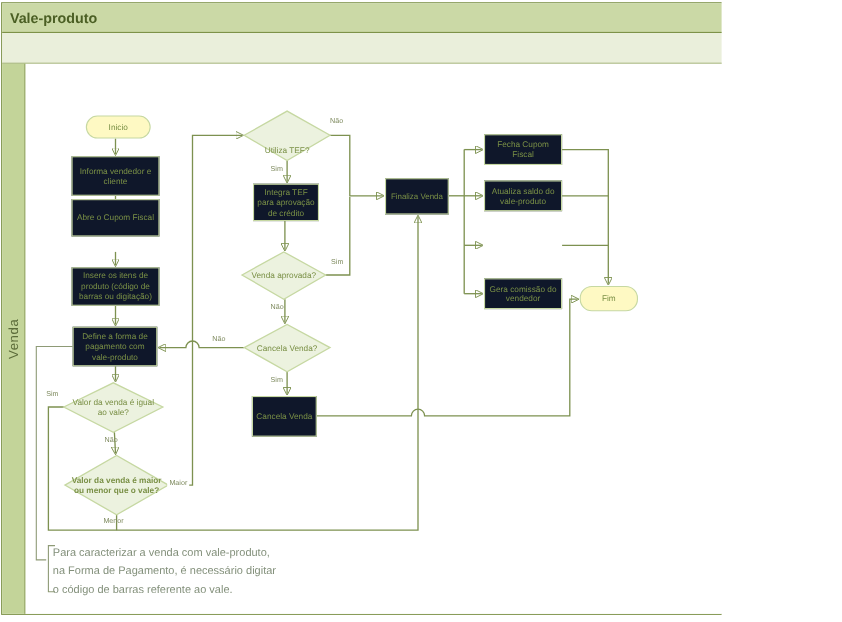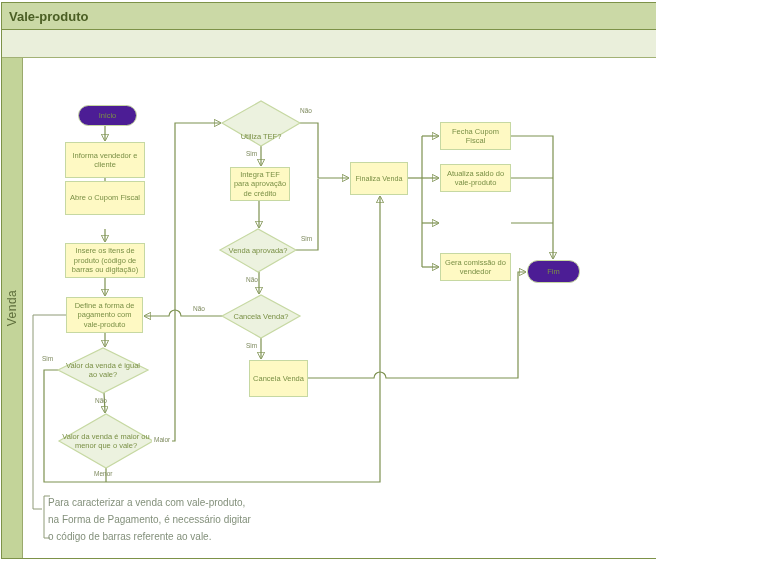--- a/index.html
+++ b/index.html
@@ -18,22 +18,22 @@
   .lane-strip .vlabel{position:absolute;top:50%;left:50%;transform:translate(-50%,-50%) rotate(-90deg);
         font-size:12px;color:#5c6c3a;letter-spacing:0.5px;white-space:nowrap;}
   .lane-body{flex:1;background:#ffffff;}
   
   svg.wires{position:absolute;left:0;top:0;width:765px;height:565px;}
   svg.wires path{fill:none;stroke:#7d9150;stroke-width:1.2;}
   svg.wires path.thin{stroke:#8e9a76;stroke-width:1;}
   svg.wires polygon{fill:#ecf2df;stroke:#c6d8a2;stroke-width:1.2;}
   .proc,.term,.dtext{position:absolute;box-sizing:border-box;display:flex;align-items:center;
         justify-content:center;text-align:center;color:#7a9046;font-size:7.5px;line-height:1.25;}
-  .proc{background:#fef9c3;border:1px solid #c6d8a2;padding:1px 2px;}
-  .term{background:#4c1d95;border:1px solid #c6d8a2;border-radius:11px;}
+  .proc{background:#0f172a;border:1px solid #c6d8a2;padding:1px 2px;}
+  .term{background:#fef9c3;border:1px solid #c6d8a2;border-radius:11px;}
   .dtext{line-height:1.2;}
   .elabel{position:absolute;font-size:6.5px;color:#7e8a5e;white-space:nowrap;}
   .elabel.bg{background:#ffffff;padding:0 2px;}
   .note-text{position:absolute;left:48px;top:494px;width:204px;font-size:10px;line-height:1.7;
         color:#83907b;}
 </style>
 </head>
 <body>
 
 <div class="page">
@@ -91,32 +91,32 @@
     <polygon points="58,370 103,348 148,370 103,393"></polygon>
     <polygon points="59,441 106,414 153,441 106,468"></polygon>
   </svg>
 
   <div class="term" style="left:78px;top:105px;width:59px;height:21px;">Inicio</div>
   <div class="proc" style="left:65px;top:142px;width:80px;height:36px;">Informa vendedor e cliente</div>
   <div class="proc" style="left:65px;top:181px;width:80px;height:34px;">Abre o Cupom Fiscal</div>
   <div class="proc" style="left:65px;top:243px;width:80px;height:35px;">Insere os itens de produto (código de barras ou digitação)</div>
   <div class="proc" style="left:66px;top:297px;width:77px;height:36px;">Define a forma de pagamento com vale-produto</div>
   <div class="proc" style="left:230px;top:167px;width:60px;height:34px;">Integra TEF para aprovação de crédito</div>
-  <div class="proc" style="left:229px;top:360px;width:59px;height:37px;margin-left:20px;">Cancela Venda</div>
+  <div class="proc" style="left:229px;top:360px;width:59px;height:37px;">Cancela Venda</div>
   <div class="proc" style="left:350px;top:162px;width:58px;height:33px;font-size:7.2px;">Finaliza Venda</div>
   <div class="proc" style="left:440px;top:122px;width:71px;height:28px;">Fecha Cupom Fiscal</div>
   <div class="proc" style="left:440px;top:164px;width:71px;height:28px;">Atualiza saldo do vale-produto</div>
   <div class="proc" style="left:440px;top:253px;width:71px;height:28px;">Gera comissão do vendedor</div>
   <div class="term" style="left:527px;top:260px;width:53px;height:23px;">Fim</div>
 
   <div class="dtext" style="left:223px;top:116px;width:76px;height:40px;">Utiliza TEF?</div>
   <div class="dtext" style="left:220px;top:230px;width:76px;height:40px;">Venda aprovada?</div>
   <div class="dtext" style="left:61px;top:349px;width:84px;height:42px;">Valor da venda é igual ao vale?</div>
   <div class="dtext" style="left:223px;top:298px;width:76px;height:36px;">Cancela Venda?</div>
-  <div class="dtext" style="left:61px;top:414px;width:90px;height:54px;">Valor da venda é maior ou menor que o vale?</div>
+  <div class="dtext" style="left:61px;top:414px;width:90px;height:54px;font-weight:bold;">Valor da venda é maior ou menor que o vale?</div>
 
   <div class="elabel" style="left:42px;top:355px;">Sim</div>
   <div class="elabel" style="left:95px;top:397px;">Não</div>
   <div class="elabel bg" style="left:152px;top:436px;">Maior</div>
   <div class="elabel" style="left:94px;top:470px;">Menor</div>
   <div class="elabel" style="left:246px;top:150px;">Sim</div>
   <div class="elabel" style="left:300px;top:107px;">Não</div>
   <div class="elabel" style="left:301px;top:235px;">Sim</div>
   <div class="elabel" style="left:246px;top:276px;">Não</div>
   <div class="elabel" style="left:193px;top:305px;">Não</div>

